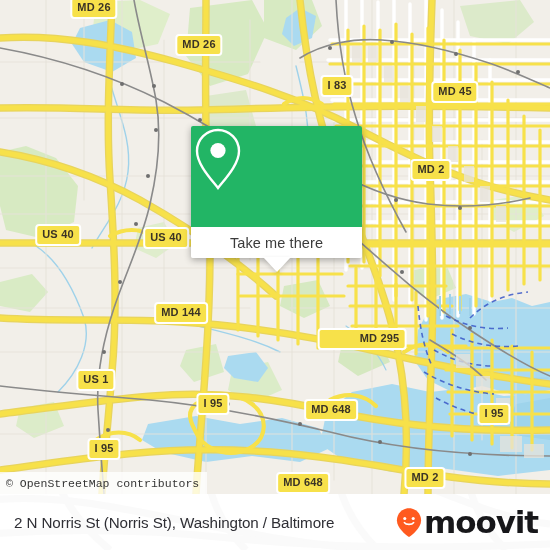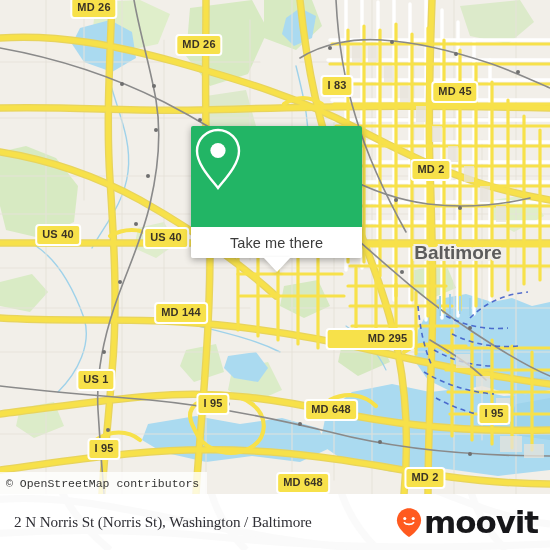--- a/index.html
+++ b/index.html
@@ -113,21 +113,21 @@
   }
   #footer-watermark{position:absolute;left:0;top:0;width:550px;height:56px;opacity:.35;}
   #footer-title{
     position:relative;
     margin-left:14px;
     color:#2f2f35;
     font-size:15.2px;
     letter-spacing:-.1px;
     white-space:nowrap;
     z-index:2;
-    font-family:Liberation Serif, serif;
+    font-family:Liberation Sans, sans-serif;
   }
   #brand{
     position:absolute;
     right:12px;top:50%;
     transform:translateY(-50%);
     display:flex;align-items:center;
     z-index:2;
   }
   #brand-pin{width:26px;height:30px;margin-right:2px;}
   #brand-text{
@@ -342,31 +342,30 @@
           <rect x="302" y="236" width="12" height="14"></rect>
         <rect x="456" y="354" width="14" height="14"></rect>
           <rect x="476" y="376" width="14" height="14"></rect>
         <rect x="496" y="398" width="14" height="14"></rect>
         <rect x="500" y="436" width="22" height="16"></rect>
           <rect x="524" y="444" width="20" height="14"></rect>
       </g>
 
     </svg>
 
-    <div class="city-label" style="left:458px;top:253px;">Baltimore</div>
 
     <div class="shield" style="left:94px;top:8px;">MD 26</div>
     <div class="shield" style="left:199px;top:45px;">MD 26</div>
     <div class="shield" style="left:337px;top:50px;margin-top:36px;">I 83</div>
     <div class="shield" style="left:455px;top:76px;margin-top:16px;">MD 45</div>
     <div class="shield" style="left:431px;top:170px;">MD 2</div>
     <div class="shield" style="left:58px;top:235px;">US 40</div>
     <div class="shield" style="left:166px;top:238px;">US 40</div>
     <div class="shield" style="left:181px;top:313px;">MD 144</div>
-    <div class="shield" style="left:370px;top:339px;padding-left:40px;">MD 295</div>
+    <div class="shield" style="left:362px;top:339px;padding-left:40px;">MD 295</div>
     <div class="shield" style="left:96px;top:380px;">US 1</div>
     <div class="shield" style="left:494px;top:414px;">I 95</div>
     <div class="shield" style="left:213px;top:404px;">I 95</div>
     <div class="shield" style="left:331px;top:410px;">MD 648</div>
     <div class="shield" style="left:104px;top:449px;">I 95</div>
     <div class="shield" style="left:303px;top:483px;">MD 648</div>
     <div class="shield" style="left:425px;top:478px;">MD 2</div>
 
     <div id="popup">
       <div id="popup-top">

